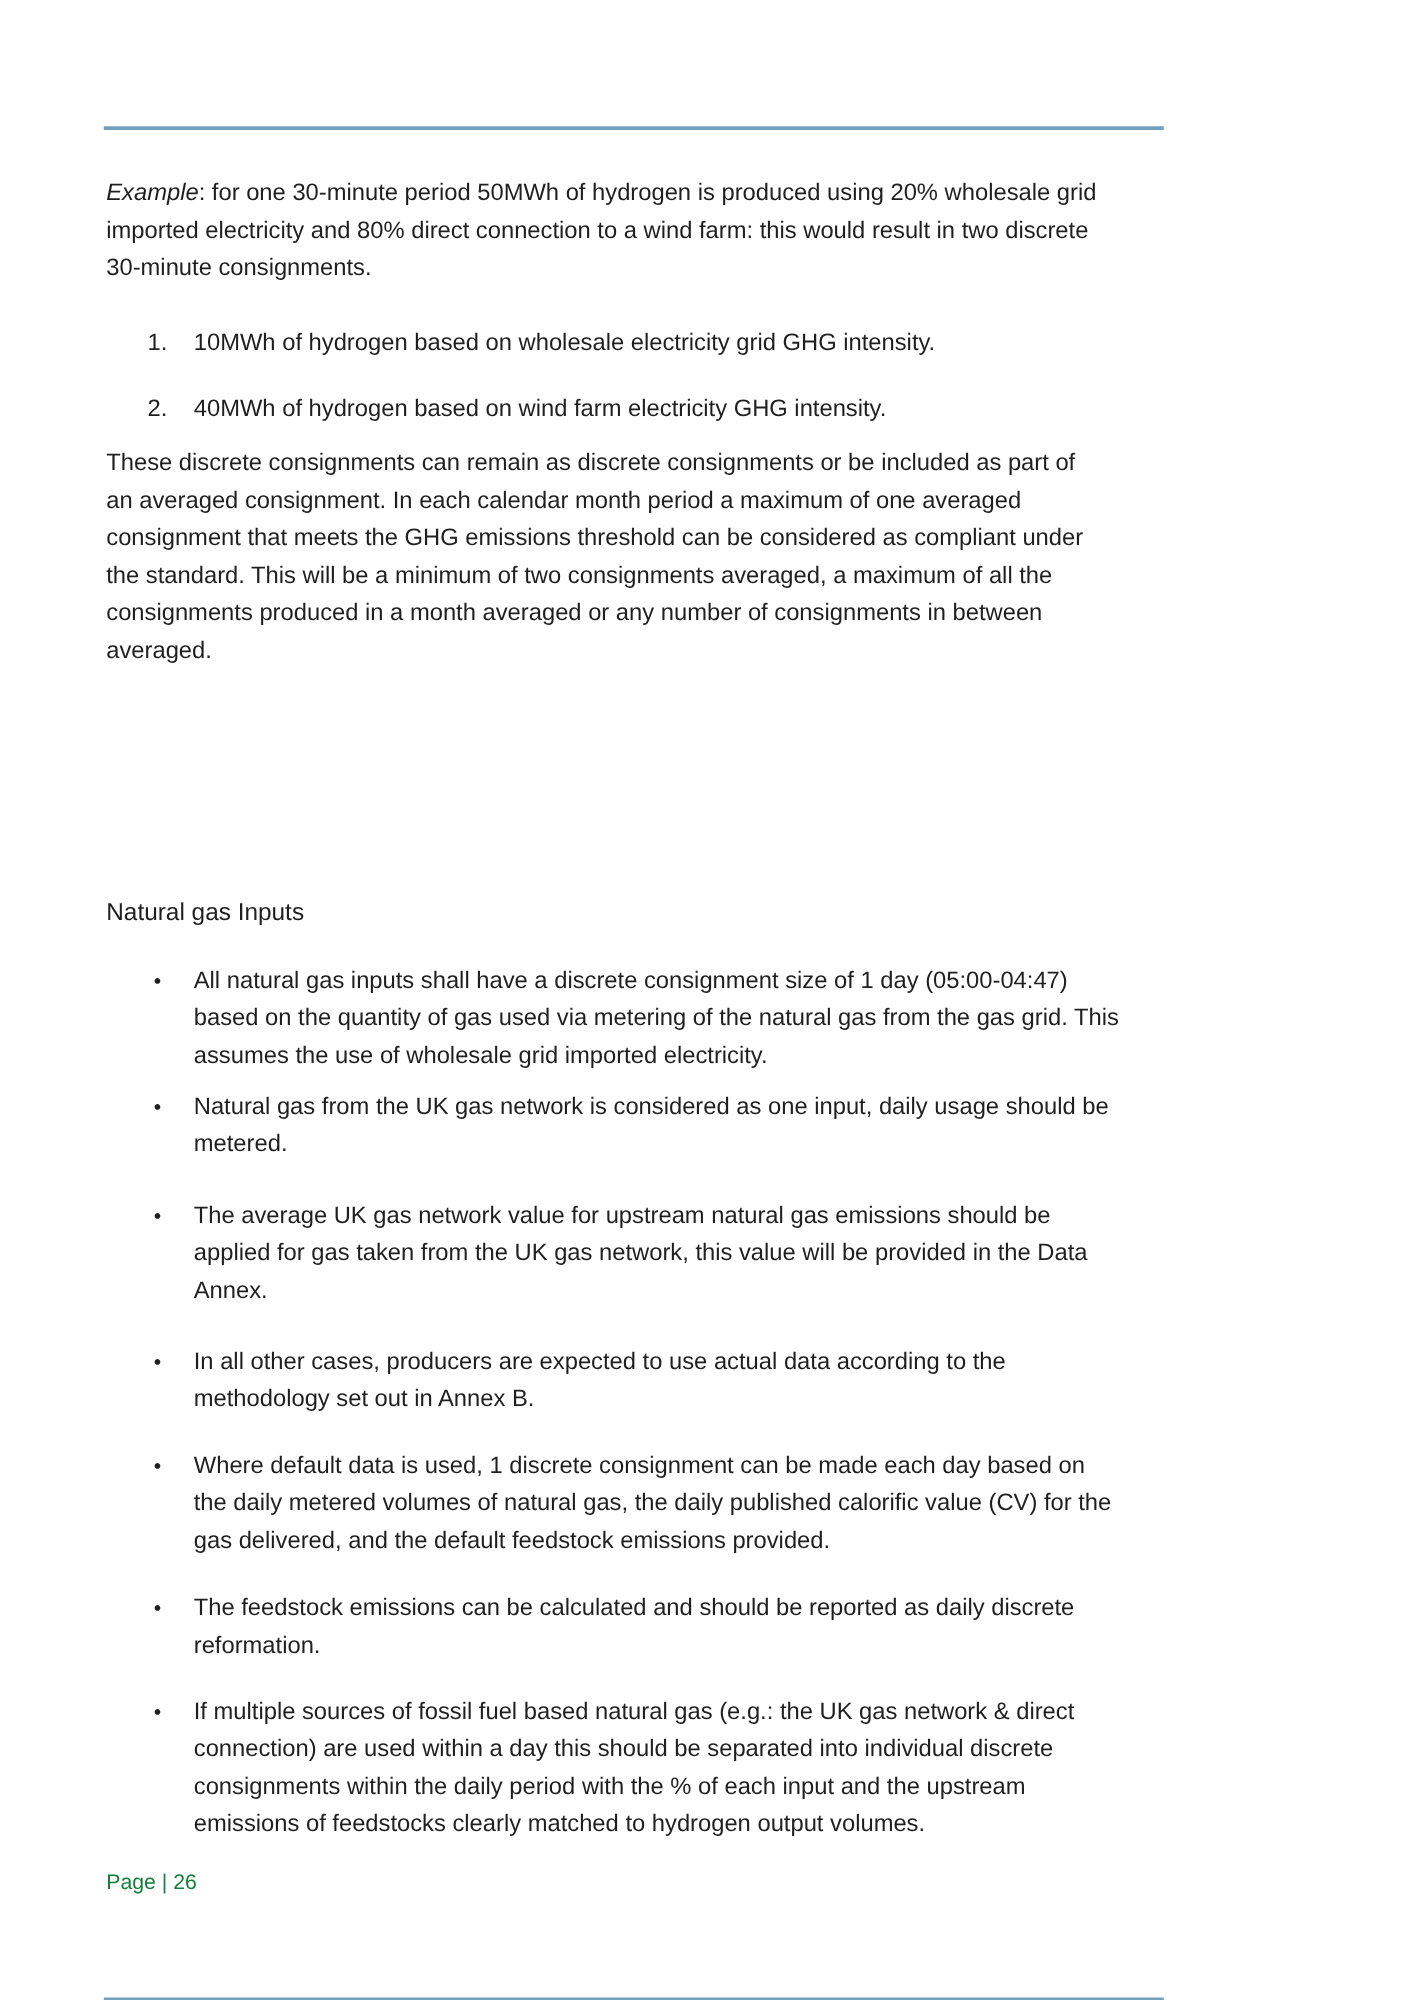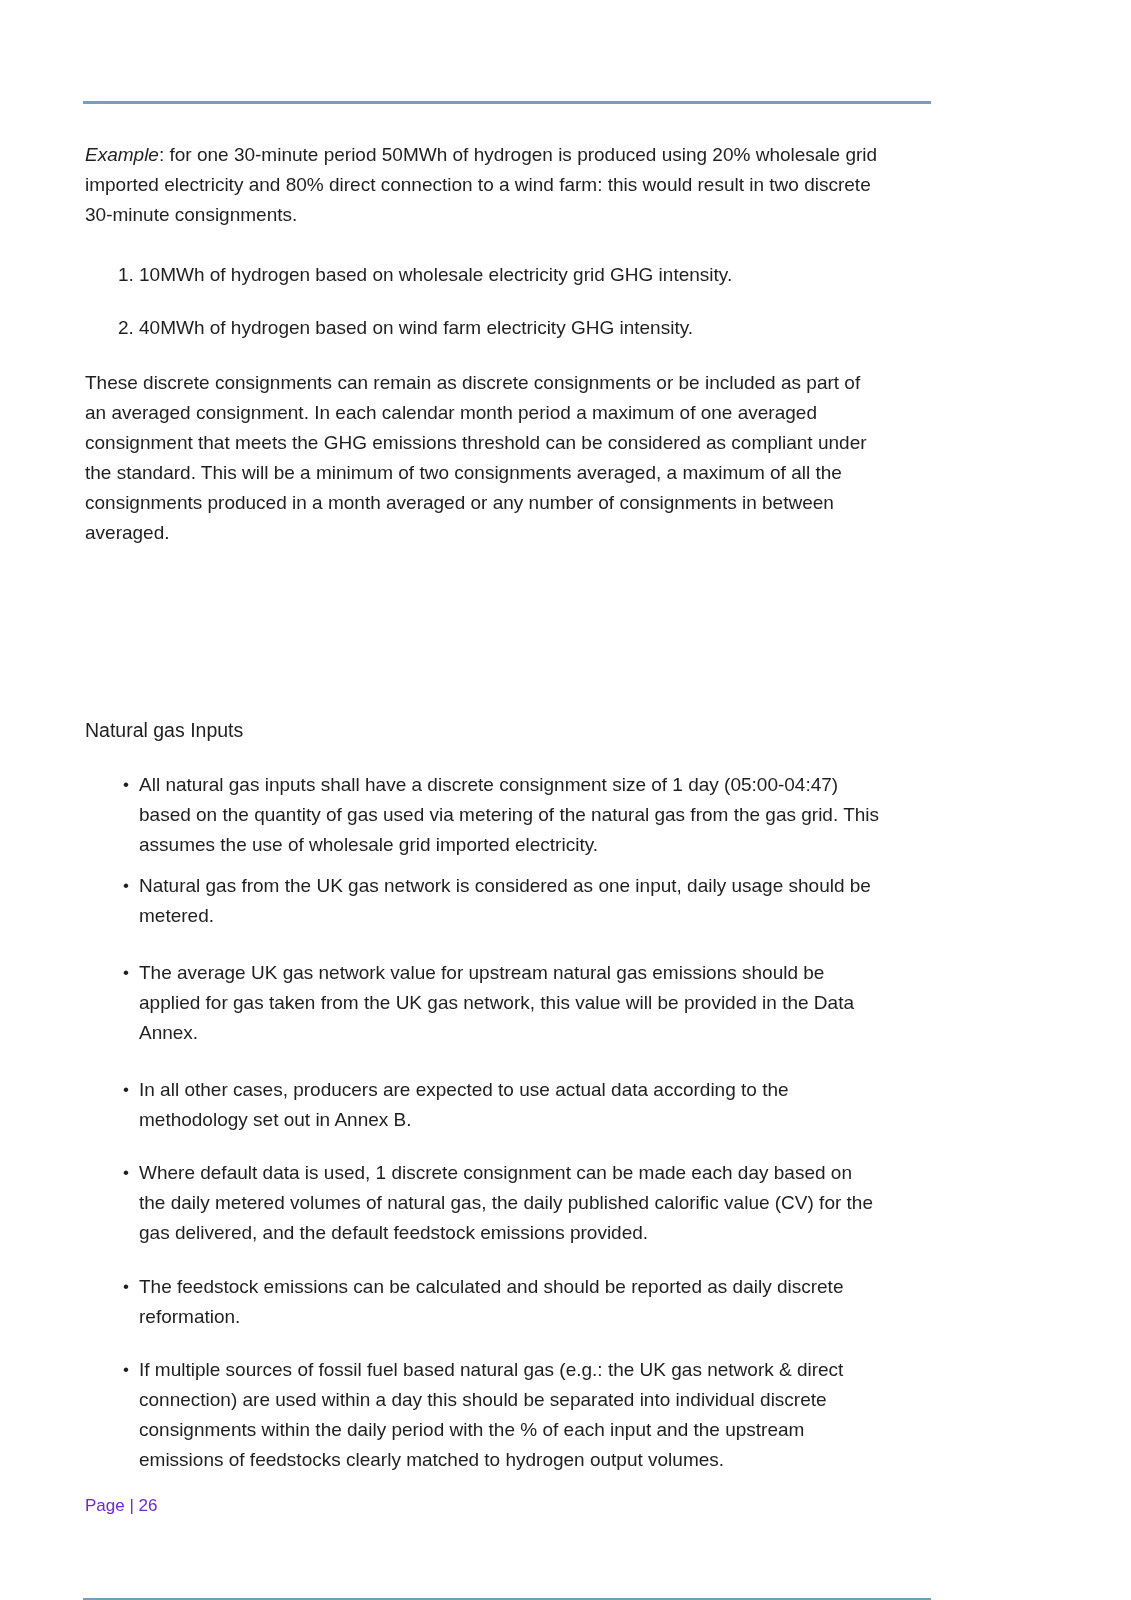--- a/index.html
+++ b/index.html
@@ -47,40 +47,40 @@
     width: 34px;
     font-size: 19px;
     line-height: 30px;
   }
   .bullet-item .marker {
     left: 38px;
     font-size: 17px;
   }
   .item-text {
     display: block;
-    margin-left: 54px;
+    margin-left: 70px;
     font-size: 19px;
     line-height: 30px;
     white-space: pre-line;
     width: 905px;
   }
   .heading {
     position: absolute;
     left: 85px;
     margin: 0;
     font-size: 19.5px;
     line-height: 30px;
     font-weight: normal;
   }
   .footer {
     position: absolute;
     left: 85px;
     font-size: 17px;
     line-height: 22px;
-    color: #6d28d9;
+    color: #15803d;
   }
 </style>
 </head>
 <body>
 
 <div class="page">
 
   <div class="rule top-rule" style="background: rgb(116, 160, 192);"></div>
 
   <p class="para" style="top:140px"><span class="em-lead">Example</span><span>: for one 30-minute period 50MWh of hydrogen is produced using 20% wholesale grid
@@ -89,21 +89,21 @@
 
   <div class="list-item" style="top:260px">
     <span class="marker">1.</span>
     <span class="item-text">10MWh of hydrogen based on wholesale electricity grid GHG intensity.</span>
   </div>
   <div class="list-item" style="top:313px">
     <span class="marker">2.</span>
     <span class="item-text">40MWh of hydrogen based on wind farm electricity GHG intensity.</span>
   </div>
 
-  <p class="para" style="top:368px">These discrete consignments can remain as discrete consignments or be included as part of
+  <p class="para" style="top:356px">These discrete consignments can remain as discrete consignments or be included as part of
 an averaged consignment. In each calendar month period a maximum of one averaged
 consignment that meets the GHG emissions threshold can be considered as compliant under
 the standard. This will be a minimum of two consignments averaged, a maximum of all the
 consignments produced in a month averaged or any number of consignments in between
 averaged.</p>
 
 
   <h2 class="heading" style="top:715px">Natural gas Inputs</h2>
 
   <div class="bullet-item" style="top:770px">

